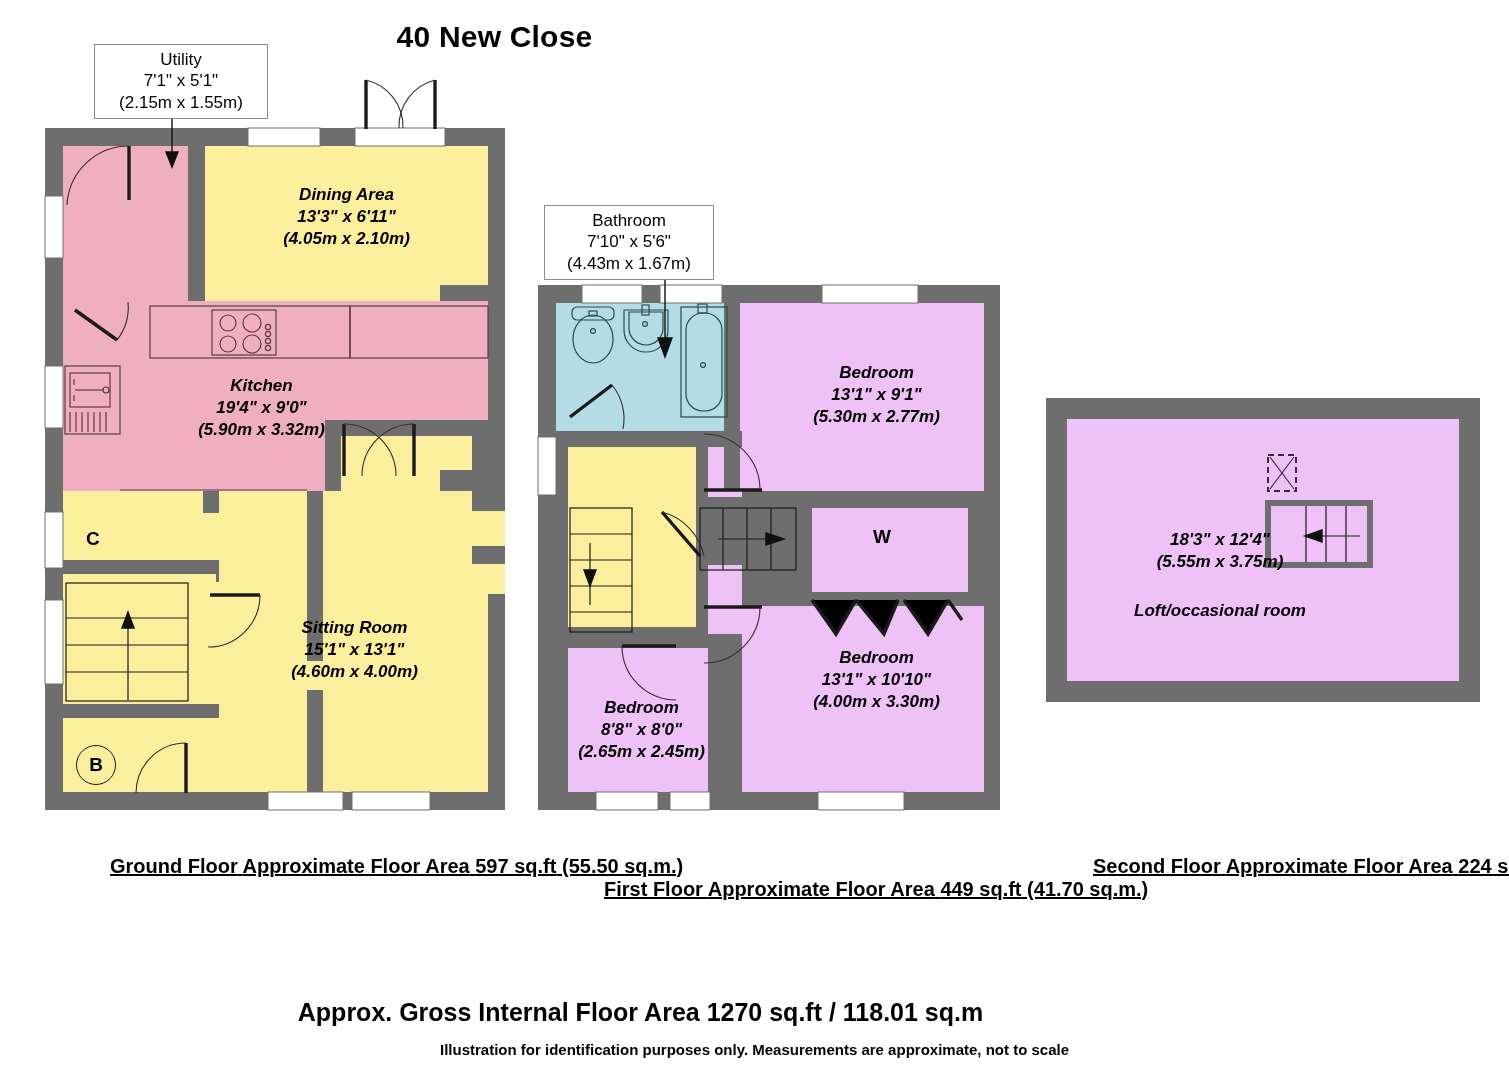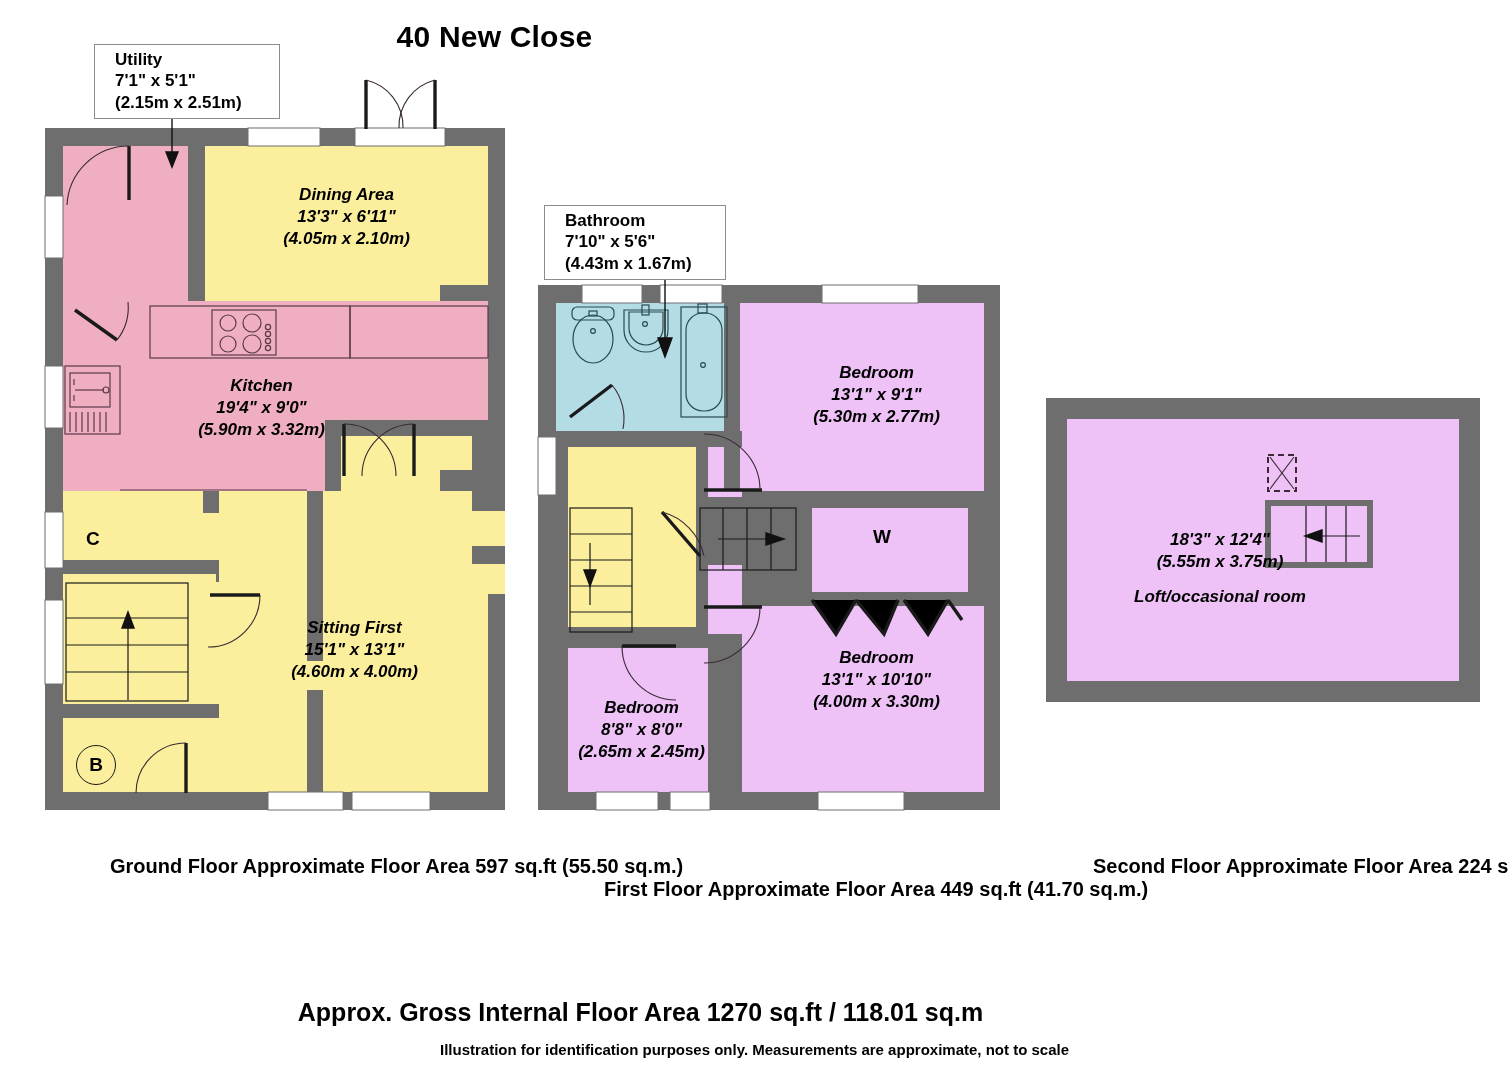--- a/index.html
+++ b/index.html
@@ -13,39 +13,39 @@
     position:absolute;left:0;top:20px;width:1509px;text-align:center;
     font-size:30px;font-weight:bold;letter-spacing:.2px;
   }
   
   .plan-title{left:-260px;width:1509px;}
 
   svg{position:absolute;left:0;top:0;}
 
   .callout{
     position:absolute;background:#fff;border:1px solid #8c8c8c;
-    font-size:17px;font-weight:bold;text-align:left;line-height:1.26;
-    padding:4px 8px 5px 20px;white-space:nowrap;
+    font-size:17px;font-weight:normal;text-align:center;line-height:1.26;
+    padding:4px 8px 5px 8px;white-space:nowrap;
   }
   .room-label{
     position:absolute;text-align:center;font-size:17px;font-weight:bold;
     line-height:1.3;white-space:nowrap;font-style:italic;
   }
   .room-label .r-name{display:block;}
   .tag{
     position:absolute;font-size:19px;font-weight:bold;
   }
   .tag-circle{
     position:absolute;width:38px;height:38px;border:1.6px solid #1a1a1a;
     border-radius:50%;display:flex;align-items:center;justify-content:center;
     font-size:19px;font-weight:bold;background:transparent;
   }
   .floor-caption{
     position:absolute;text-align:center;font-size:20px;font-weight:bold;
-    line-height:1.42;white-space:nowrap;
+    line-height:1.42;white-space:nowrap;text-decoration:underline;
   }
   .gross{
     position:absolute;left:0;top:998px;width:1281px;text-align:center;
     font-size:25px;font-weight:bold;
   }
   .disclaimer{
     position:absolute;left:0;top:1041px;width:1509px;text-align:center;
     font-size:15px;font-weight:bold;
   }
 </style>
@@ -344,21 +344,21 @@
       <line class="sw" x1="1346" y1="506" x2="1346" y2="562"></line>
       <path class="sw" d="M1360,536 L1312,536"></path>
       <path class="arw" d="M1322,530 L1305,536 L1322,542 Z"></path>
     </g>
   </g>
 </svg>
 
 <div class="callout" style="left:94px;top:44px;width:156px;">
   <span>Utility</span><br>
   <span>7'1" x 5'1"</span><br>
-  <span>(2.15m x 2.51m)</span>
+  <span>(2.15m x 1.55m)</span>
 </div>
 
 <div class="callout" style="left:544px;top:205px;width:152px;">
   <span>Bathroom</span><br>
   <span>7'10" x 5'6"</span><br>
   <span>(4.43m x 1.67m)</span>
 </div>
 
 <div class="room-label" style="left:225px;top:184px;width:243px;">
   <span class="r-name">Dining Area</span>
@@ -366,21 +366,21 @@
   <span class="r-name">(4.05m x 2.10m)</span>
 </div>
 
 <div class="room-label" style="left:140px;top:375px;width:243px;">
   <span class="r-name">Kitchen</span>
   <span class="r-name">19'4" x 9'0"</span>
   <span class="r-name">(5.90m x 3.32m)</span>
 </div>
 
 <div class="room-label" style="left:233px;top:617px;width:243px;">
-  <span class="r-name">Sitting First</span>
+  <span class="r-name">Sitting Room</span>
   <span class="r-name">15'1" x 13'1"</span>
   <span class="r-name">(4.60m x 4.00m)</span>
 </div>
 
 <div class="tag" style="left:86px;top:528px;">C</div>
 
 <div class="tag-circle" style="left:76px;top:745px;">B</div>
 
 <div class="room-label" style="left:755px;top:362px;width:243px;">
   <span class="r-name">Bedroom</span>
@@ -399,21 +399,21 @@
   <span class="r-name">8'8" x 8'0"</span>
   <span class="r-name">(2.65m x 2.45m)</span>
 </div>
 
 <div class="tag" style="left:873px;top:526px;">W</div>
 
 <div class="room-label" style="left:1075px;top:529px;width:290px;">
   <span class="r-name">18'3" x 12'4"</span>
   <span class="r-name">(5.55m x 3.75m)</span>
 </div>
-<div class="room-label" style="left:1075px;top:586px;width:290px;">Loft/occasional room</div>
+<div class="room-label" style="left:1075px;top:600px;width:290px;">Loft/occasional room</div>
 
 <div class="floor-caption" style="left:110px;top:852px;width:340px;">
   <span class="r-name">Ground Floor</span>
   <span class="r-name">Approximate Floor Area</span>
   <span class="r-name">597 sq.ft</span>
   <span class="r-name">(55.50 sq.m.)</span>
 </div>
 
 <div class="floor-caption" style="left:604px;top:852px;width:340px;margin-top:23px;">
   <span class="r-name">First Floor</span>

